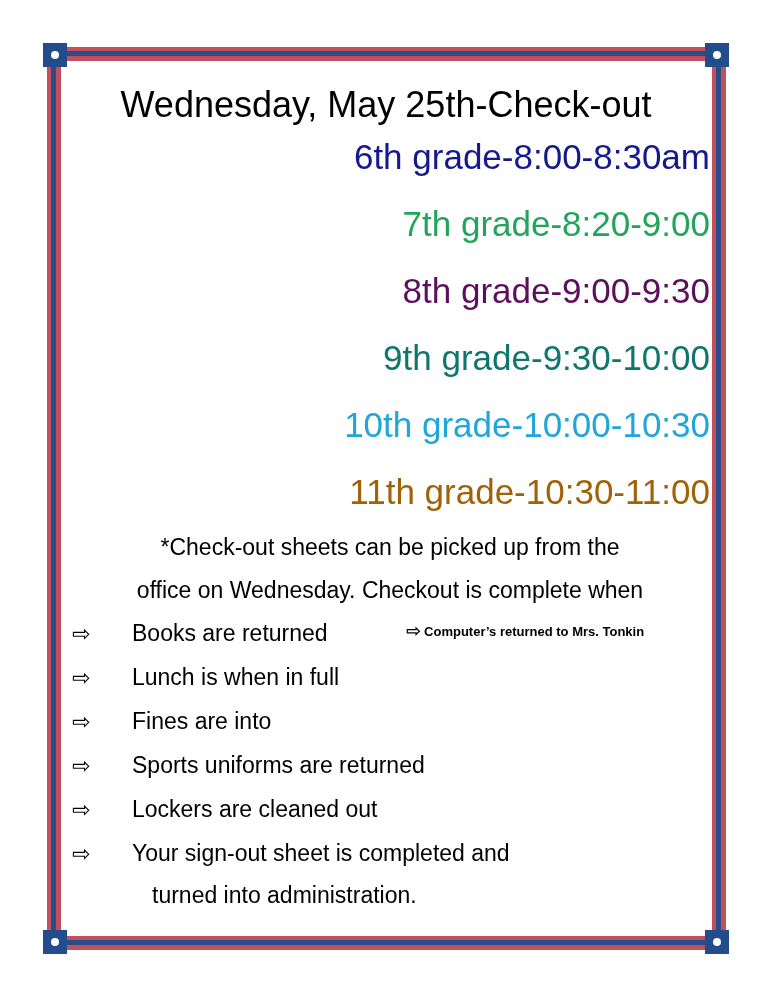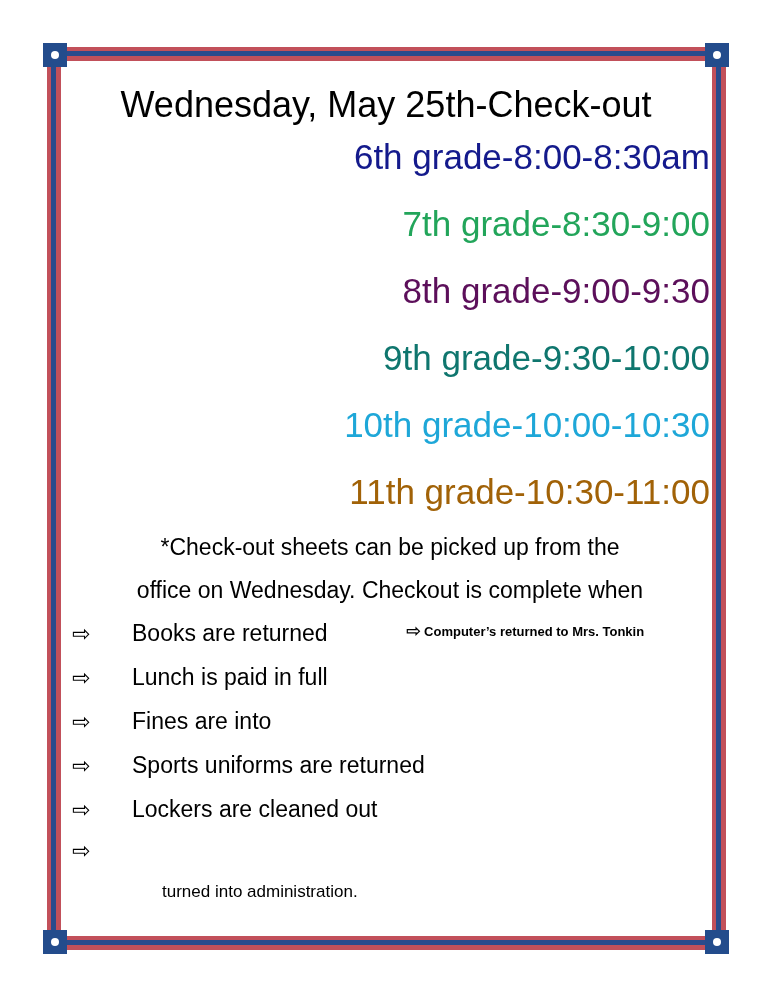--- a/index.html
+++ b/index.html
@@ -24,68 +24,69 @@
 
   .content { position: absolute; left: 62px; top: 62px; width: 648px; }
   .title { position: absolute; top: 14px; left: 0; width: 648px; text-align: center; font-size: 36px; white-space: nowrap; margin-top: 8px; }
   .grade { position: absolute; left: 0; width: 648px; text-align: right; font-size: 35px; white-space: nowrap; }
   .note { position: absolute; left: 4px; width: 648px; text-align: center; font-size: 23px; white-space: nowrap; }
   .item { position: absolute; left: 10px; font-size: 23px; white-space: nowrap; display: flex; align-items: center; }
   .arrow { display: inline-block; width: 60px; font-size: 22px; line-height: 1; }
   .item-text { display: inline-block; }
   .side-note { position: absolute; left: 344px; top: 560px; font-size: 13px; font-weight: bold; white-space: nowrap; display: flex; align-items: center; }
   .side-note .arrow { width: auto; font-size: 18px; margin-right: 3px; }
-  .cont { position: absolute; left: 100px; font-size: 17px; white-space: nowrap; }
+  .cont { position: absolute; left: 90px; font-size: 23px; white-space: nowrap; }
 </style>
 </head>
 <body>
 
 <div class="bar h top"></div>
 <div class="bar h bottom"></div>
 <div class="bar v left"></div>
 <div class="bar v right"></div>
 <div class="corner c-tl"></div>
 <div class="corner c-tr"></div>
 <div class="corner c-bl"></div>
 <div class="corner c-br"></div>
 
 <div class="content">
   <div class="title">Wednesday, May 25th-Check-out</div>
 
   <div class="grade" style="top:75px;color:#141a8c">6th grade-8:00-8:30am</div>
-  <div class="grade" style="top:142px;color:#22a55a">7th grade-8:30-9:00</div>
+  <div class="grade" style="top:142px;color:#22a55a">7th grade-8:20-9:00</div>
   <div class="grade" style="top:209px;color:#5c0f5a">8th grade-9:00-9:30</div>
   <div class="grade" style="top:276px;color:#0f766e">9th grade-9:30-10:00</div>
   <div class="grade" style="top:343px;color:#1ea7d8">10th grade-10:00-10:30</div>
   <div class="grade" style="top:410px;color:#a16207">11th grade-10:30-11:00</div>
 
   <div class="note" style="top:472px">*Check-out sheets can be picked up from the</div>
   <div class="note" style="top:515px">office on Wednesday. Checkout is complete when</div>
 
   <div class="item" style="top:558px">
     <span class="arrow">⇨</span>
     <span class="item-text">Books are returned</span>
   </div>
   <div class="side-note">
     <span class="arrow">⇨</span>
     <span>Computer’s returned to Mrs. Tonkin</span>
   </div>
   <div class="item" style="top:602px">
     <span class="arrow">⇨</span>
-    <span class="item-text">Lunch is paid in full</span>
+    <span class="item-text">Lunch is when in full</span>
   </div>
   <div class="item" style="top:646px">
     <span class="arrow">⇨</span>
     <span class="item-text">Fines are into</span>
   </div>
   <div class="item" style="top:690px">
     <span class="arrow">⇨</span>
     <span class="item-text">Sports uniforms are returned</span>
   </div>
   <div class="item" style="top:734px">
     <span class="arrow">⇨</span>
     <span class="item-text">Lockers are cleaned out</span>
   </div>
   <div class="item" style="top:778px">
     <span class="arrow">⇨</span>
+    <span class="item-text">Your sign-out sheet is completed and</span>
   </div>
   <div class="cont" style="top:820px">turned into administration.</div>
 </div>
 
 </body></html>

